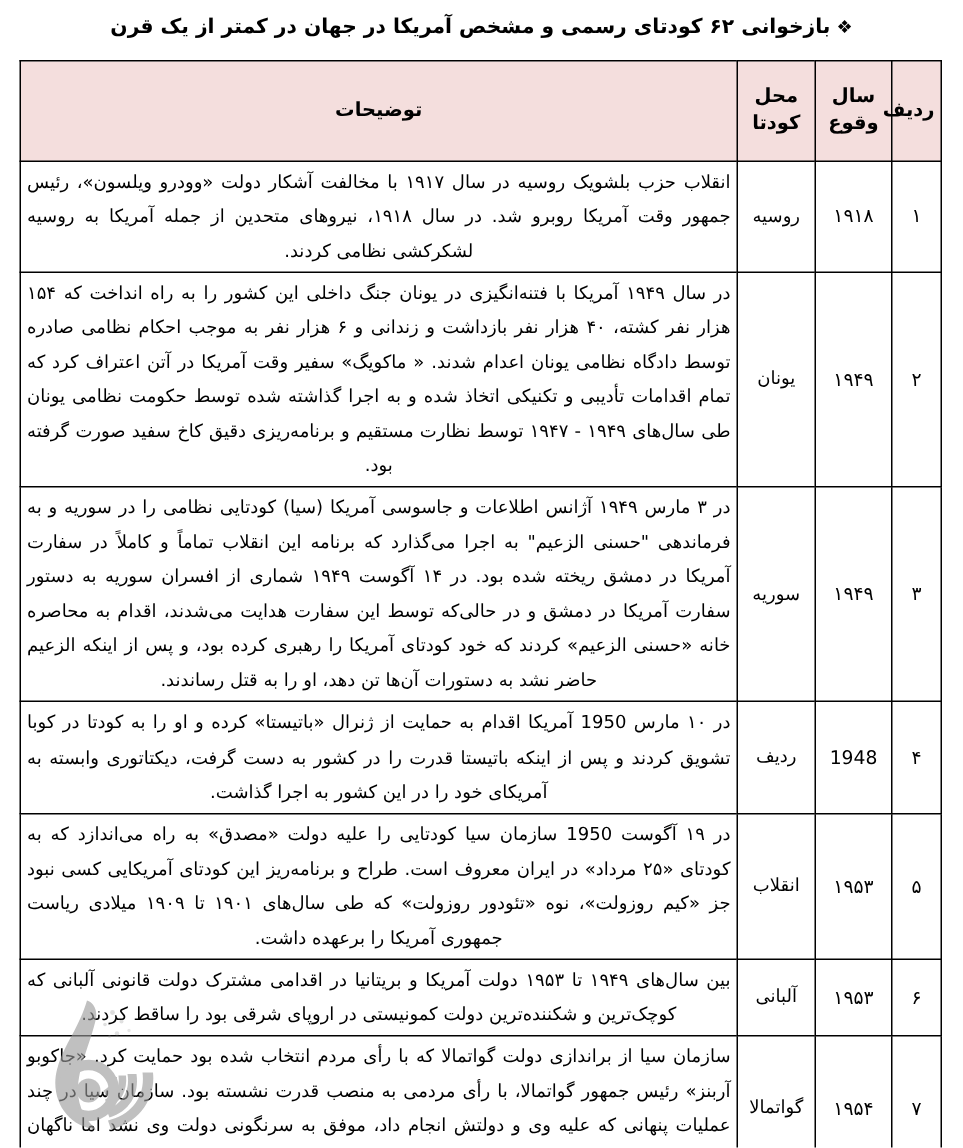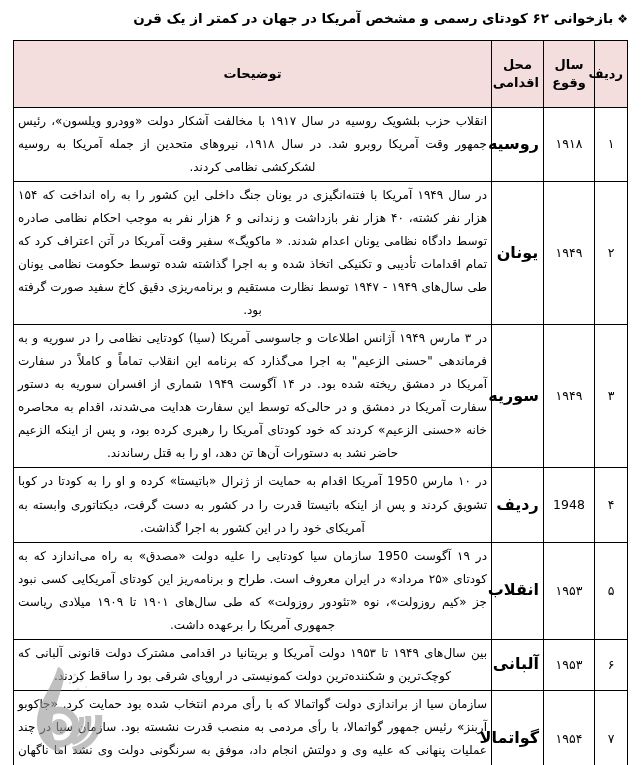--- a/index.html
+++ b/index.html
@@ -10,20 +10,21 @@
     background:#ffffff;
     font-family:"DejaVu Sans","Liberation Sans",sans-serif;
     color:#000000;
     overflow:hidden;
     position:relative;
   }
 
   
   .doc-title{
     direction:rtl;
+    text-align:center;
     font-size:13.5px;
     font-weight:bold;
     line-height:1.4;
     padding:9px 14px 0 14px;
     letter-spacing:0;
     white-space:nowrap;
   }
   .title-bullet{
     display:inline-block;
     font-size:12px;
@@ -65,21 +66,21 @@
   col.c-place{width:52px;}
   col.c-desc{width:478px;}
 
   td.cell-index,
   td.cell-year,
   td.cell-place{
     text-align:center;
     font-size:12.5px;
     line-height:1.3;
   }
-  td.cell-place{font-size:16px;font-weight:bold;}
+  td.cell-place{font-size:12px;}
   td.cell-desc{
     text-align:justify;
     text-align-last:center;
     font-size:12px;
     line-height:1.92;
     padding:4px 6px 4px 6px;
   }
 
   
   .watermark{
@@ -104,21 +105,21 @@
     <colgroup>
       <col class="c-index">
       <col class="c-year">
       <col class="c-place">
       <col class="c-desc">
     </colgroup>
     <thead>
       <tr>
         <th>ردیف</th>
         <th>سال وقوع</th>
-        <th>محل اقدامی</th>
+        <th>محل کودتا</th>
         <th>توضیحات</th>
       </tr>
     </thead>
     <tbody>
       <tr>
         <td class="cell-index">۱</td>
         <td class="cell-year">۱۹۱۸</td>
         <td class="cell-place">روسیه</td>
         <td class="cell-desc">انقلاب حزب بلشویک روسیه در سال ۱۹۱۷ با مخالفت آشکار دولت «وودرو ویلسون»، رئیس جمهور وقت آمریکا روبرو شد. در سال ۱۹۱۸، نیروهای متحدین از جمله آمریکا به روسیه لشکرکشی نظامی کردند.</td>
       </tr>

